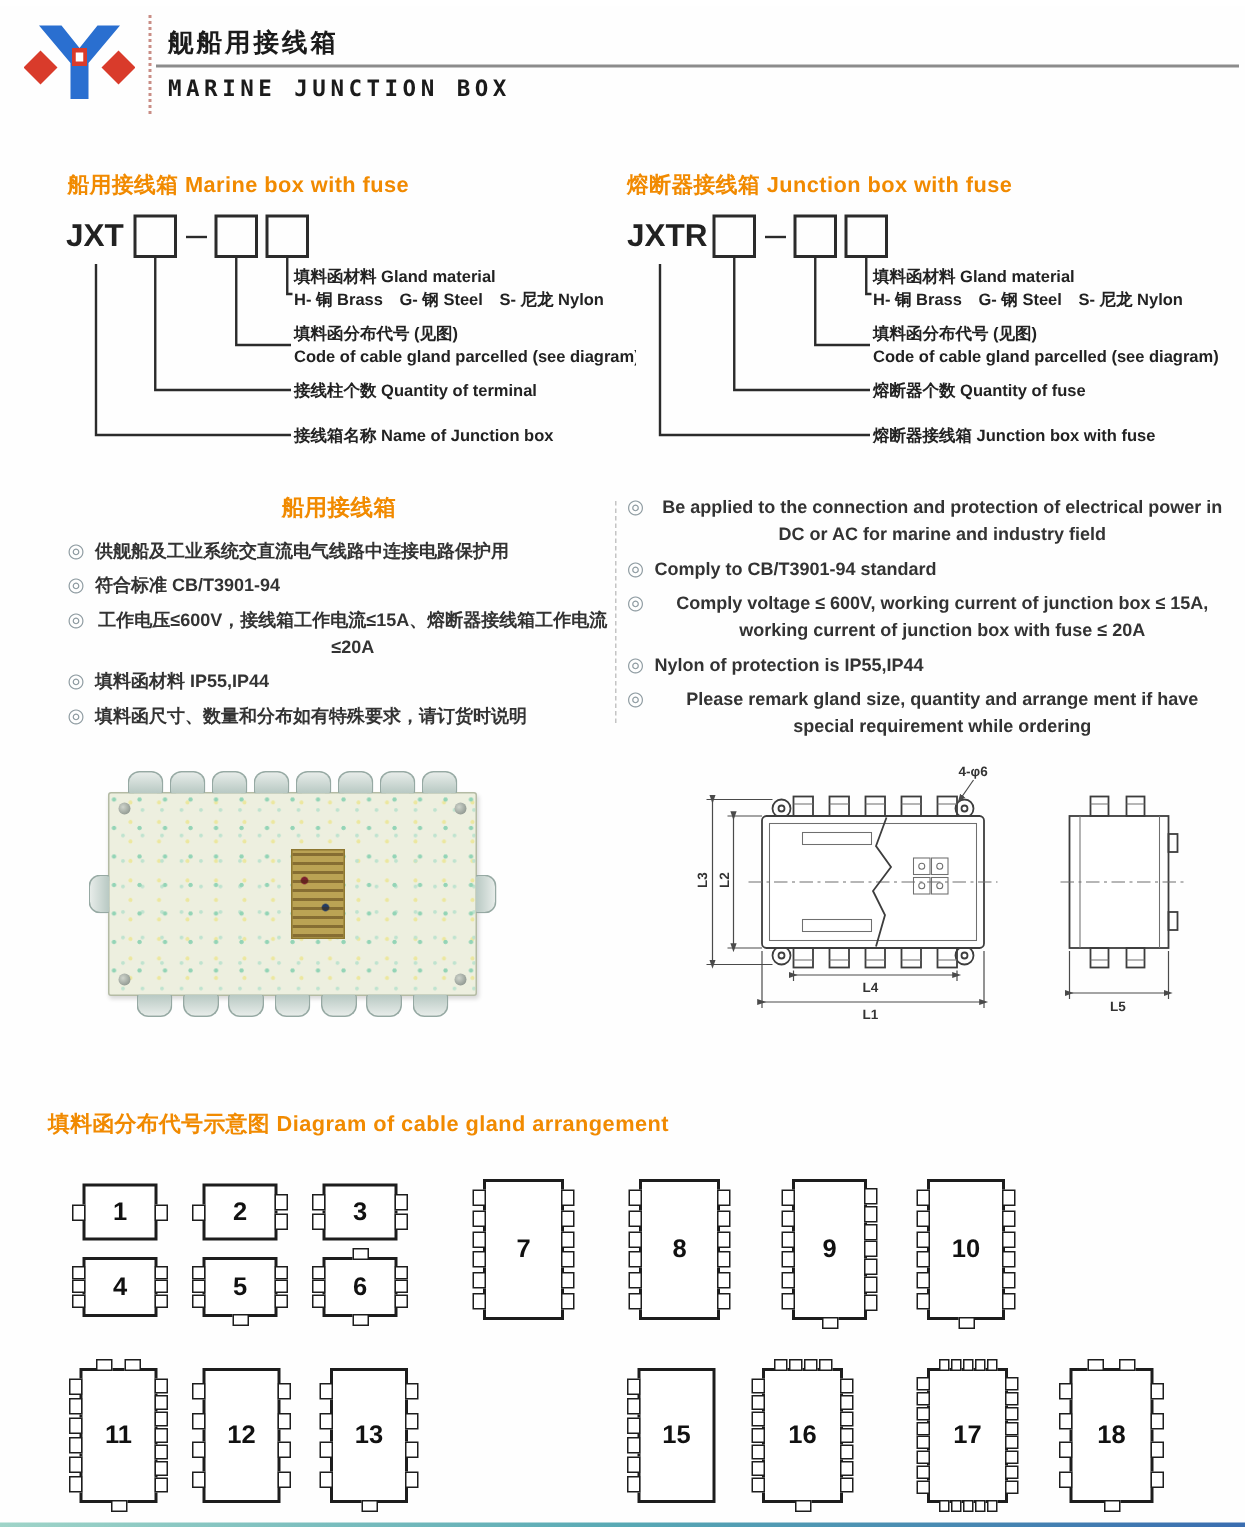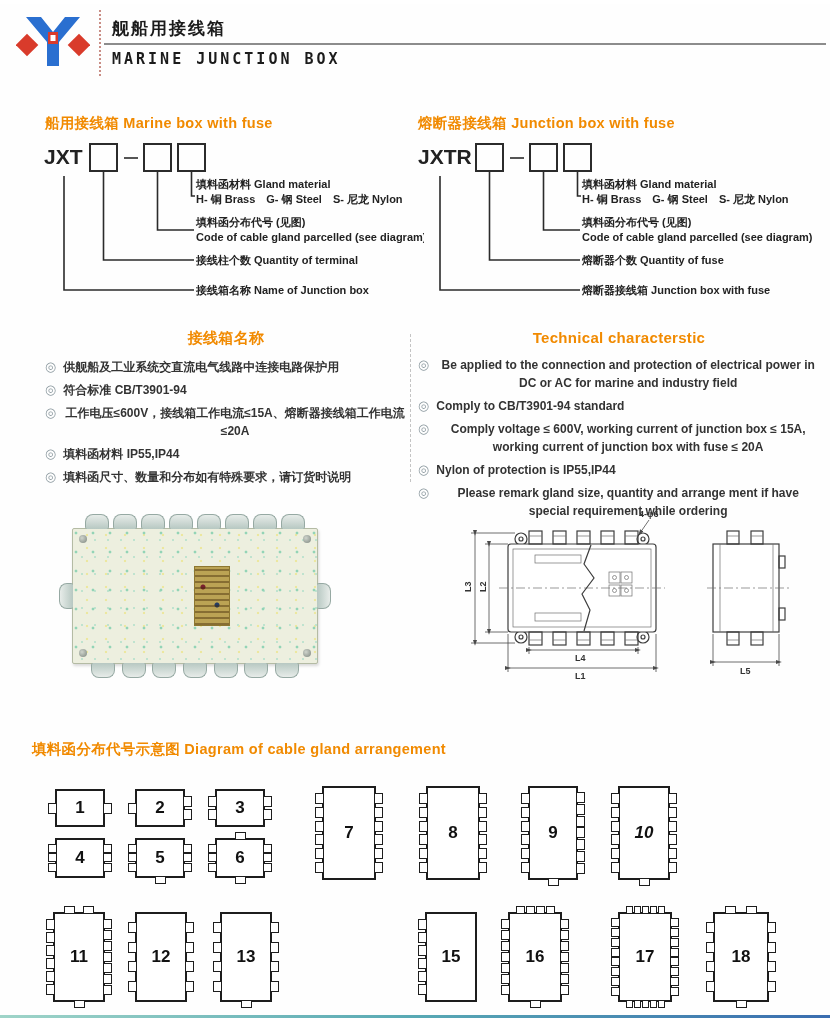--- a/index.html
+++ b/index.html
@@ -137,21 +137,21 @@
     <polyline points="22,38 22,152 162,152"></polyline>
     <text class="callout" x="164" y="50">填料函材料 Gland material</text>
     <text class="callout" x="164" y="65">H- 铜 Brass　G- 钢 Steel　S- 尼龙 Nylon</text>
     <text class="callout" x="164" y="88">填料函分布代号 (见图)</text>
     <text class="callout" x="164" y="103">Code of cable gland parcelled (see diagram)</text>
     <text class="callout" x="164" y="126">熔断器个数 Quantity of fuse</text>
     <text class="callout" x="164" y="156">熔断器接线箱 Junction box with fuse</text>
   </svg>
 
   <div class="tech-col" style="left:45px;width:362px;">
-    <span class="orange-head col-head">接线箱名称</span>
+    <span class="orange-head col-head">船用接线箱</span>
     <ul class="tech-list">
         <li>
           <span class="bullet">◎</span>
           <span class="li-text">供舰船及工业系统交直流电气线路中连接电路保护用</span>
         </li>
         <li>
           <span class="bullet">◎</span>
           <span class="li-text">符合标准 CB/T3901-94</span>
         </li>
         <li>
@@ -163,21 +163,20 @@
           <span class="li-text">填料函材料 IP55,IP44</span>
         </li>
         <li>
           <span class="bullet">◎</span>
           <span class="li-text">填料函尺寸、数量和分布如有特殊要求，请订货时说明</span>
         </li>
       </ul>
   </div>
   <div class="dash-divider"></div>
   <div class="tech-col" style="left:418px;width:402px;">
-    <span class="orange-head col-head">Technical characterstic</span>
     <ul class="tech-list">
         <li>
           <span class="bullet">◎</span>
           <span class="li-text">Be applied to the connection and protection of electrical power in DC or AC for marine and industry field</span>
         </li>
         <li>
           <span class="bullet">◎</span>
           <span class="li-text">Comply to CB/T3901-94 standard</span>
         </li>
         <li>
@@ -456,21 +455,21 @@
           <div class="tab" style="width: 9px; height: 11px;"></div>
           <div class="tab" style="width: 9px; height: 11px;"></div>
           <div class="tab" style="width: 9px; height: 11px;"></div>
           <div class="tab" style="width: 9px; height: 11px;"></div>
           <div class="tab" style="width: 9px; height: 11px;"></div>
           <div class="tab" style="width: 9px; height: 11px;"></div>
           <div class="tab" style="width: 9px; height: 11px;"></div>
         </div>
         <span class="gnum">9</span>
       </div>
-      <div class="gbox" style="left: 618px; top: 14px; width: 52px; height: 94px; font-style: italic;">
+      <div class="gbox" style="left: 618px; top: 14px; width: 52px; height: 94px;">
         <div class="tabs tabs-bottom">
           <div class="tab" style="height: 8px; width: 11px;"></div>
         </div>
         <div class="tabs tabs-left">
           <div class="tab" style="width: 9px; height: 11px;"></div>
           <div class="tab" style="width: 9px; height: 11px;"></div>
           <div class="tab" style="width: 9px; height: 11px;"></div>
           <div class="tab" style="width: 9px; height: 11px;"></div>
           <div class="tab" style="width: 9px; height: 11px;"></div>
           <div class="tab" style="width: 9px; height: 11px;"></div>

